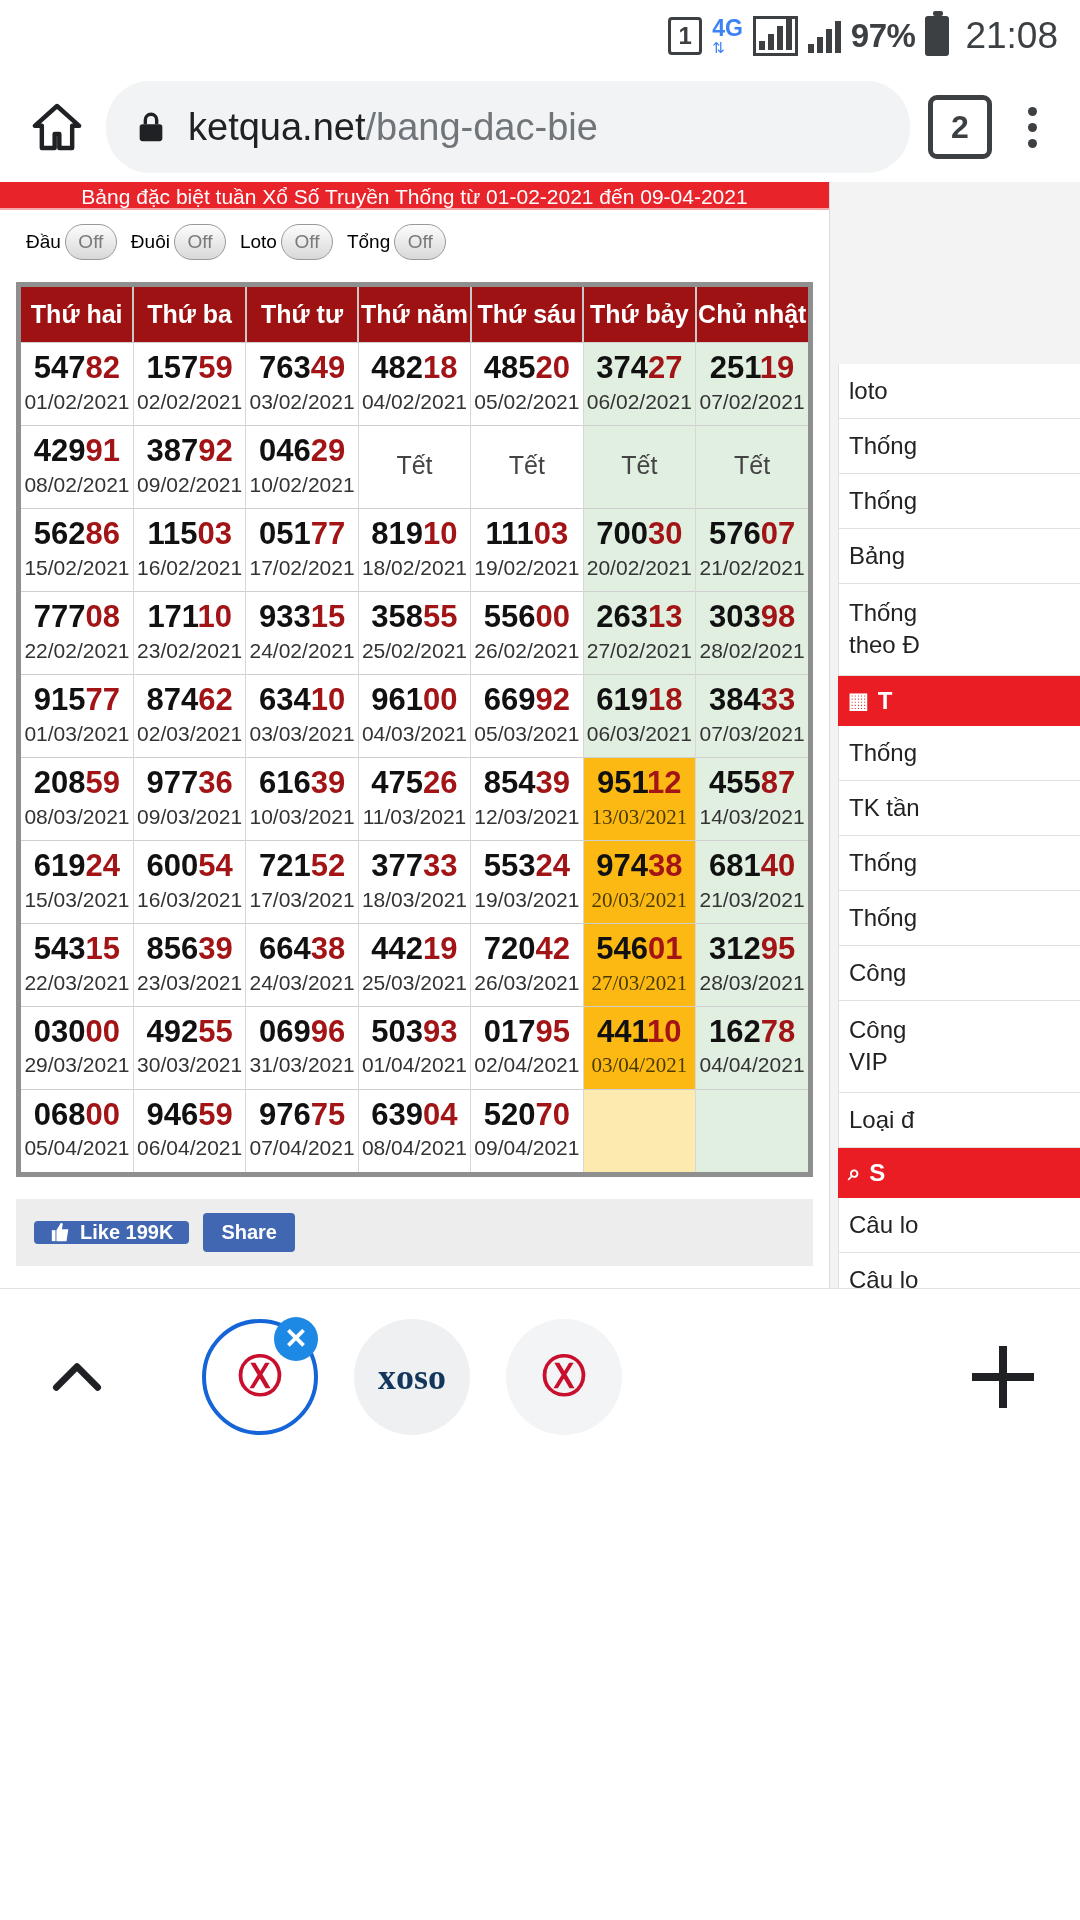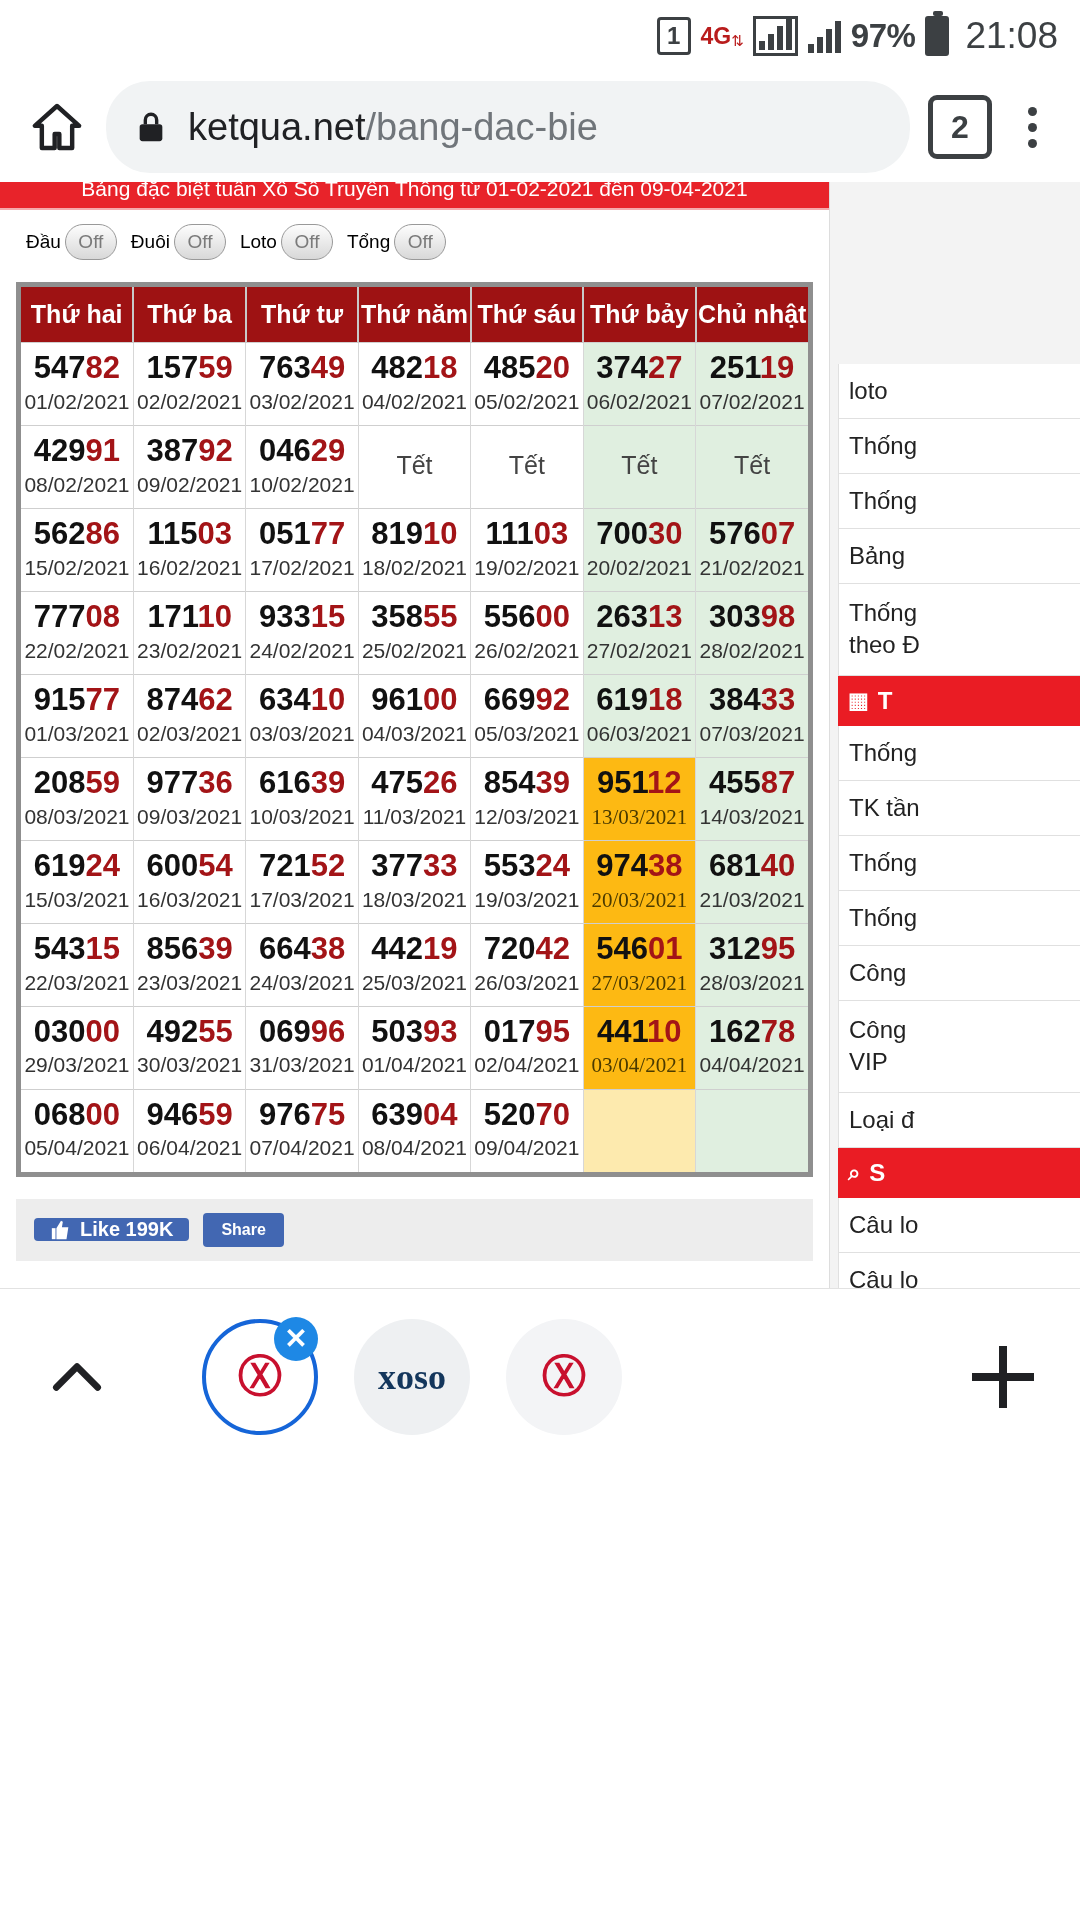--- a/index.html
+++ b/index.html
@@ -17,21 +17,21 @@
     display: flex; align-items: center; justify-content: flex-end;
     padding-right: 22px;
     gap: 10px;
   }
   .sb-simcard {
     width: 34px; height: 38px;
     border: 3px solid #3c4043; border-radius: 4px;
     color: #3c4043; font-size: 24px; font-weight: bold;
     display: flex; align-items: center; justify-content: center;
   }
-  .sb-4g { display:flex; flex-direction:row; align-items:flex-end; color:#b91c1c; line-height:1; }
+  .sb-4g { display:flex; flex-direction:column; align-items:flex-start; color:#3b82f6; line-height:1; }
   .sb-4g .t { font-size: 23px; font-weight: bold; }
   .sb-4g .a { font-size: 15px; letter-spacing:-1px; }
   .sig { display:flex; align-items:flex-end; height:34px; gap:3px; }
   .sig span { width:6px; background:#3c4043; }
   .sig span:nth-child(1){height:9px} .sig span:nth-child(2){height:16px}
   .sig span:nth-child(3){height:24px} .sig span:nth-child(4){height:32px}
   .sig.boxed { border:3px solid #3c4043; padding:3px; height:40px; align-items:flex-end;}
   .sb-pct { font-size: 33px; font-weight: bold; color:#3c4043; letter-spacing:-0.5px;}
   .sb-batt { width:24px; height:40px; border:3px solid #3c4043; border-radius:3px; background:#3c4043; position:relative;}
   .sb-batt::before{content:"";position:absolute;top:-8px;left:5px;width:10px;height:5px;background:#3c4043;border-radius:2px;}
@@ -60,21 +60,21 @@
 
   
   .viewport { width:1080px; height:1282px; position:relative; overflow:hidden; background:#ffffff; display:flex;}
   .content-col { width:830px; position:relative; background:#fff; border-right:1px solid #ddd;}
   .side-col { width:250px; position:relative; background:#f3f3f3; overflow:hidden;}
 
   
   .redstrip {
     height: 28px; background:#e8232a; color:#fff;
     font-size:21px; display:flex; align-items:flex-end; justify-content:center;
-    overflow:hidden; line-height:19px; padding-bottom:10px;
+    overflow:hidden; line-height:19px; padding-bottom:2px;
     border-bottom:2px solid #f5a9ab;
   }
 
   
   .toggles { display:flex; align-items:center; gap:0px; padding:14px 26px 8px 26px; }
   .tg-label{ font-size:19px; font-weight:normal; color:#000000; margin-right:4px;}
   .tg-pill{
     width:52px;height:36px;border-radius:18px;border:1px solid #999;
     background: linear-gradient(#fdfdfd,#d8d8d8);
     display:flex;align-items:center;justify-content:center;
@@ -104,21 +104,21 @@
   td.hot  { background:#fdb913; }
   td.hot .dt { color:#4a3a00;font-family:Liberation Serif, serif; }
   td.pale { background:#fdeaae; }
 
   
   .fbbar{ margin:22px 16px 0 16px; background:#ededed; padding:14px 18px; display:flex; gap:14px; align-items:center;}
   .fb-like{
     background:#4267b2;color:#fff;font-size:20px;font-weight:bold;border-radius:4px;
     padding:0 16px; display:flex;align-items:center;gap:8px;
   }
-  .fb-share{ background:#4267b2;color:#fff;font-size:16px;font-weight:bold;border-radius:4px;padding:8px 18px;}
+  .fb-share{ background:#4267b2;color:#fff;font-size:20px;font-weight:bold;border-radius:4px;padding:8px 18px;}
   .fbbar-pad{ height:30px; border-bottom:1px solid #e3e3e3; margin:0 16px;}
 
   
   .warn{ background:#ffe94d; padding:10px 18px 12px 18px; margin-top:14px;}
   .warn p{ font-size:23px; font-style:italic; color:#111; line-height:1.35;}
   .warn .lbl{ color:#cc1111; font-weight:bold;}
   .warn a{ color:#1933cc; font-weight:bold; text-decoration:none; display:block; margin-top:4px;}
 
   
   .cm-head{ display:flex; align-items:center; justify-content:space-between; padding:14px 18px 8px 18px;}

